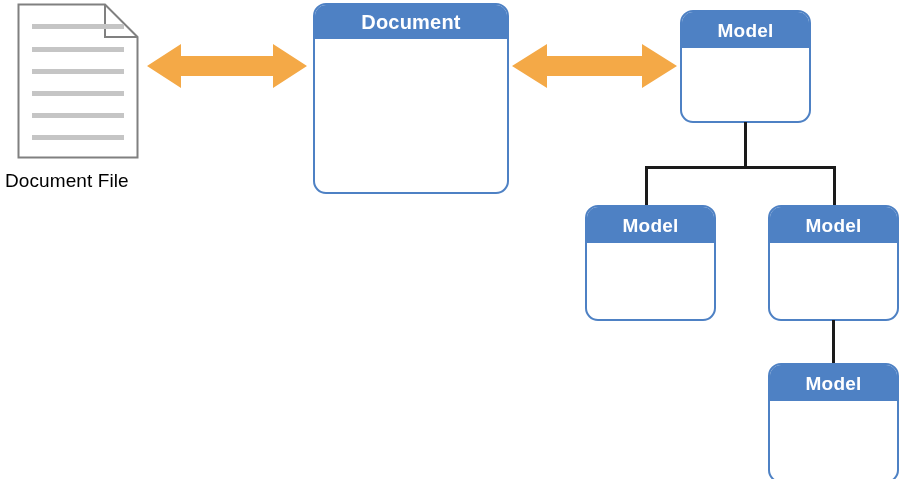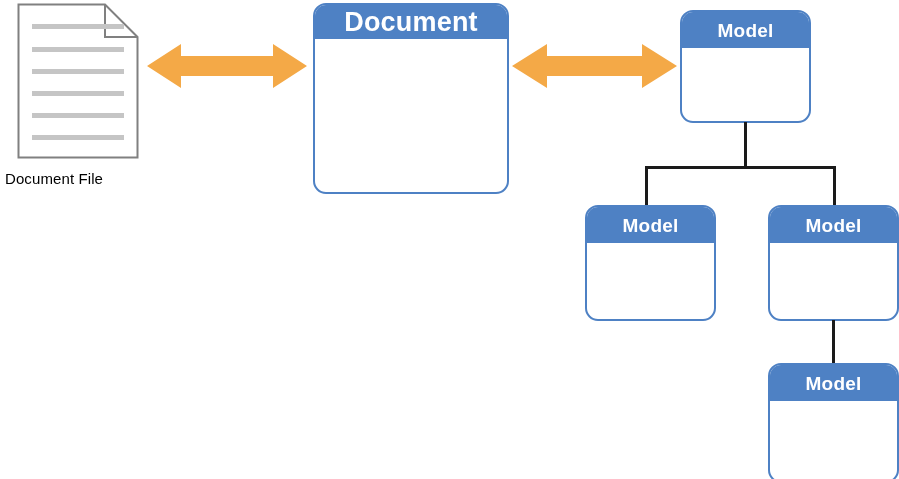--- a/index.html
+++ b/index.html
@@ -25,21 +25,21 @@
     top: 3px;
     width: 122px;
     height: 156px;
   }
   .doc-icon svg { display: block; }
 
   .doc-label {
     position: absolute;
     left: 5px;
     top: 170px;
-    font-size: 15px;
+    font-size: 19px;
     color: #000000;
     white-space: nowrap;
     letter-spacing: 0.1px;
   }
 
   
   .node {
     position: absolute;
     box-sizing: border-box;
     border: 2px solid #4E81C4;
@@ -58,21 +58,21 @@
     justify-content: center;
     letter-spacing: 0.2px;
   }
   .node-body {
     background: #ffffff;
     flex: 1;
   }
 
   
   #node-document { left: 313px; top: 3px; width: 196px; height: 191px; }
-  #node-document .node-header { height: 34px; font-size: 27px; }
+  #node-document .node-header { height: 34px; font-size: 20px; }
 
   #node-model-root  { left: 680px; top: 10px;  width: 131px; height: 113px; }
   #node-model-left  { left: 585px; top: 205px; width: 131px; height: 116px; }
   #node-model-right { left: 768px; top: 205px; width: 131px; height: 116px; }
   #node-model-leaf  { left: 768px; top: 363px; width: 131px; height: 120px; }
 
   #node-model-root .node-header,
   #node-model-left .node-header,
   #node-model-right .node-header,
   #node-model-leaf .node-header { height: 36px; font-size: 19px; }

